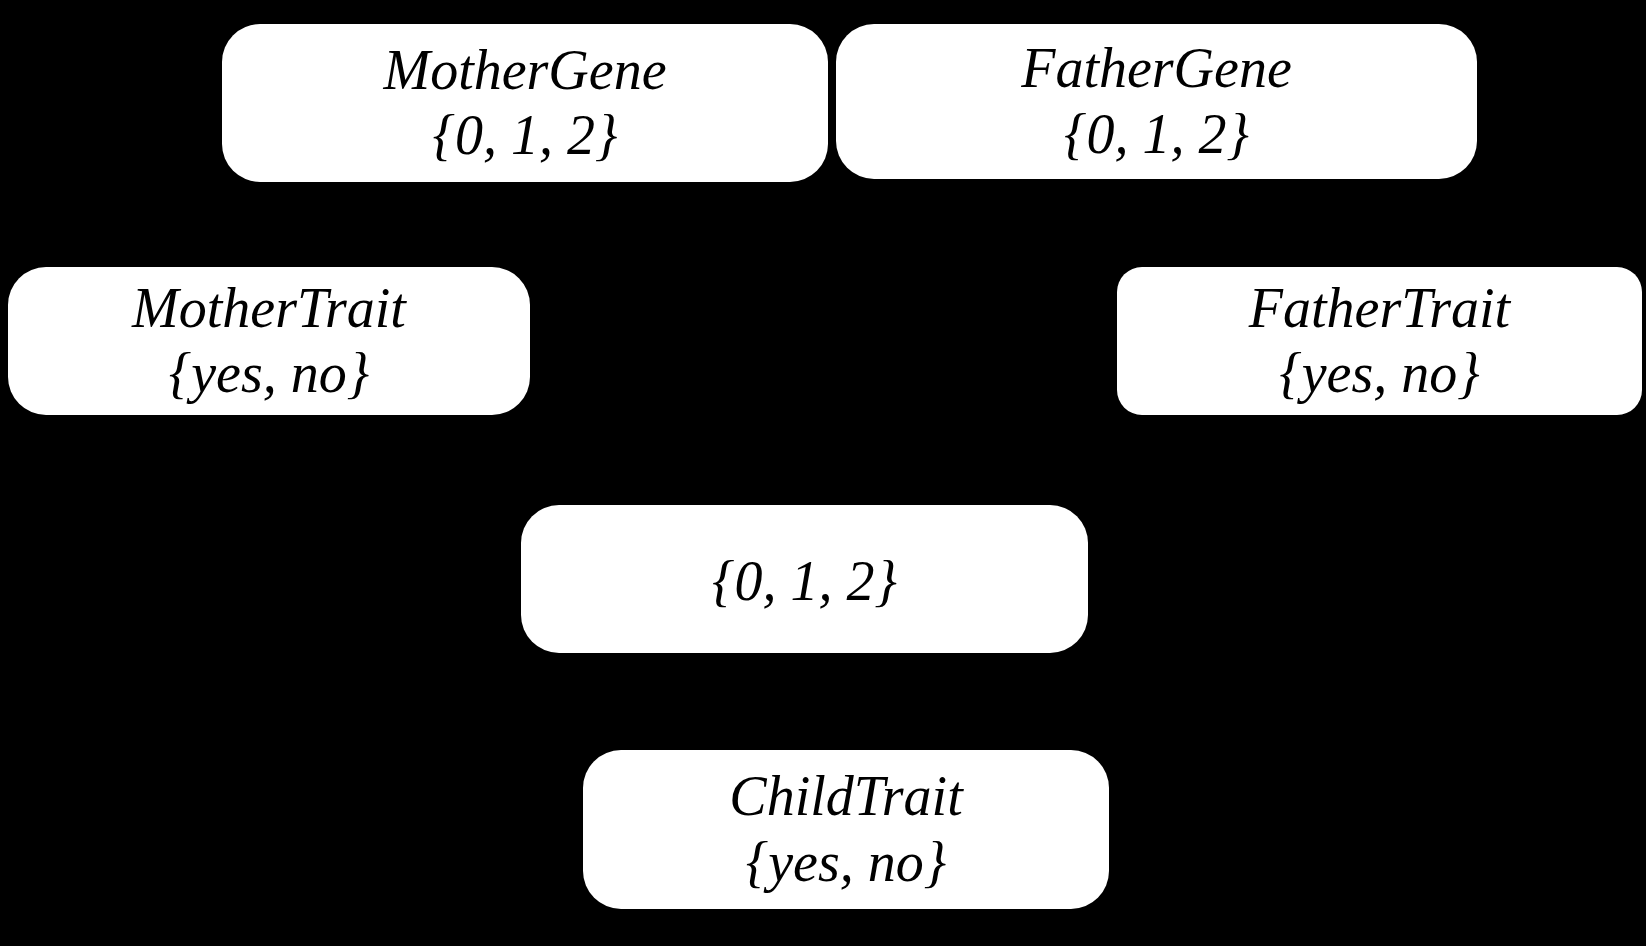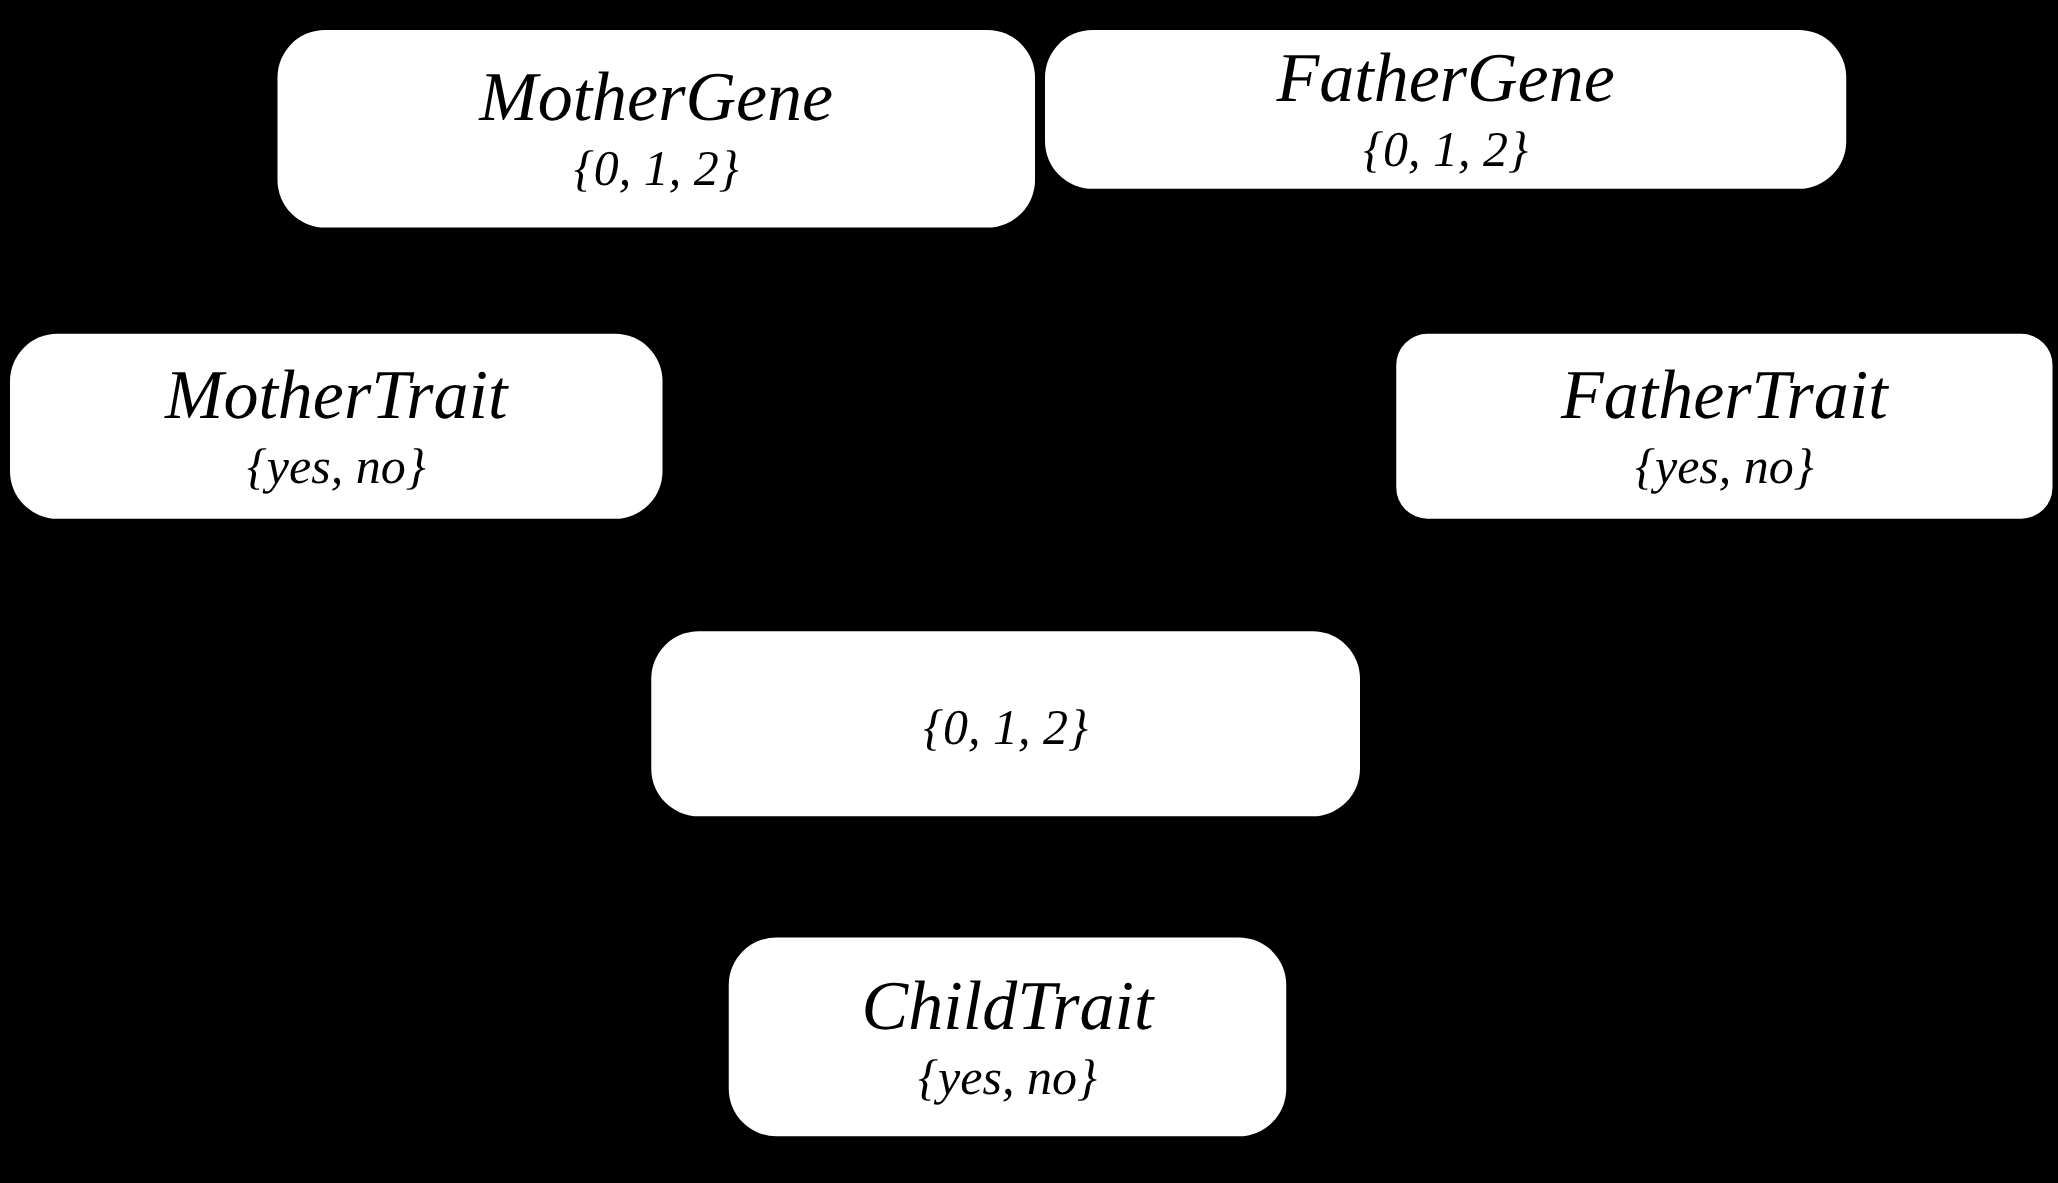--- a/index.html
+++ b/index.html
@@ -30,33 +30,33 @@
     line-height: 1.06;
     text-align: center;
     user-select: none;
   }
   .node .var-name {
     font-size: 56px;
     letter-spacing: 0px;
     white-space: nowrap;
   }
   .node .var-domain {
-    font-size: 40px;
+    font-size: 56px;
     letter-spacing: 0px;
     white-space: nowrap;
     margin-top: 6px;
   }
 
   
   #node-mother-gene  { left: 222px; top: 7px;   width: 606px; height: 158px; }
-  #node-father-gene  { left: 836px; top: 7px;   width: 641px; height: 127px; }
+  #node-father-gene  { left: 836px; top: 7px;   width: 641px; height: 155px; }
   #node-mother-trait { left: 8px;   top: 250px; width: 522px; height: 148px; }
   #node-father-trait { left: 1117px;top: 250px; width: 525px; height: 148px; border-radius: 25px; }
   #node-child-gene   { left: 521px; top: 488px; width: 567px; height: 148px; }
-  #node-child-trait  { left: 583px; top: 733px; width: 446px; height: 159px; }
+  #node-child-trait  { left: 583px; top: 733px; width: 526px; height: 159px; }
 </style>
 </head>
 <body>
 
 <div id="canvas">
 
   <div class="node" id="node-mother-gene">
     <span class="var-name">MotherGene</span>
     <span class="var-domain">{0, 1, 2}</span>
   </div>

